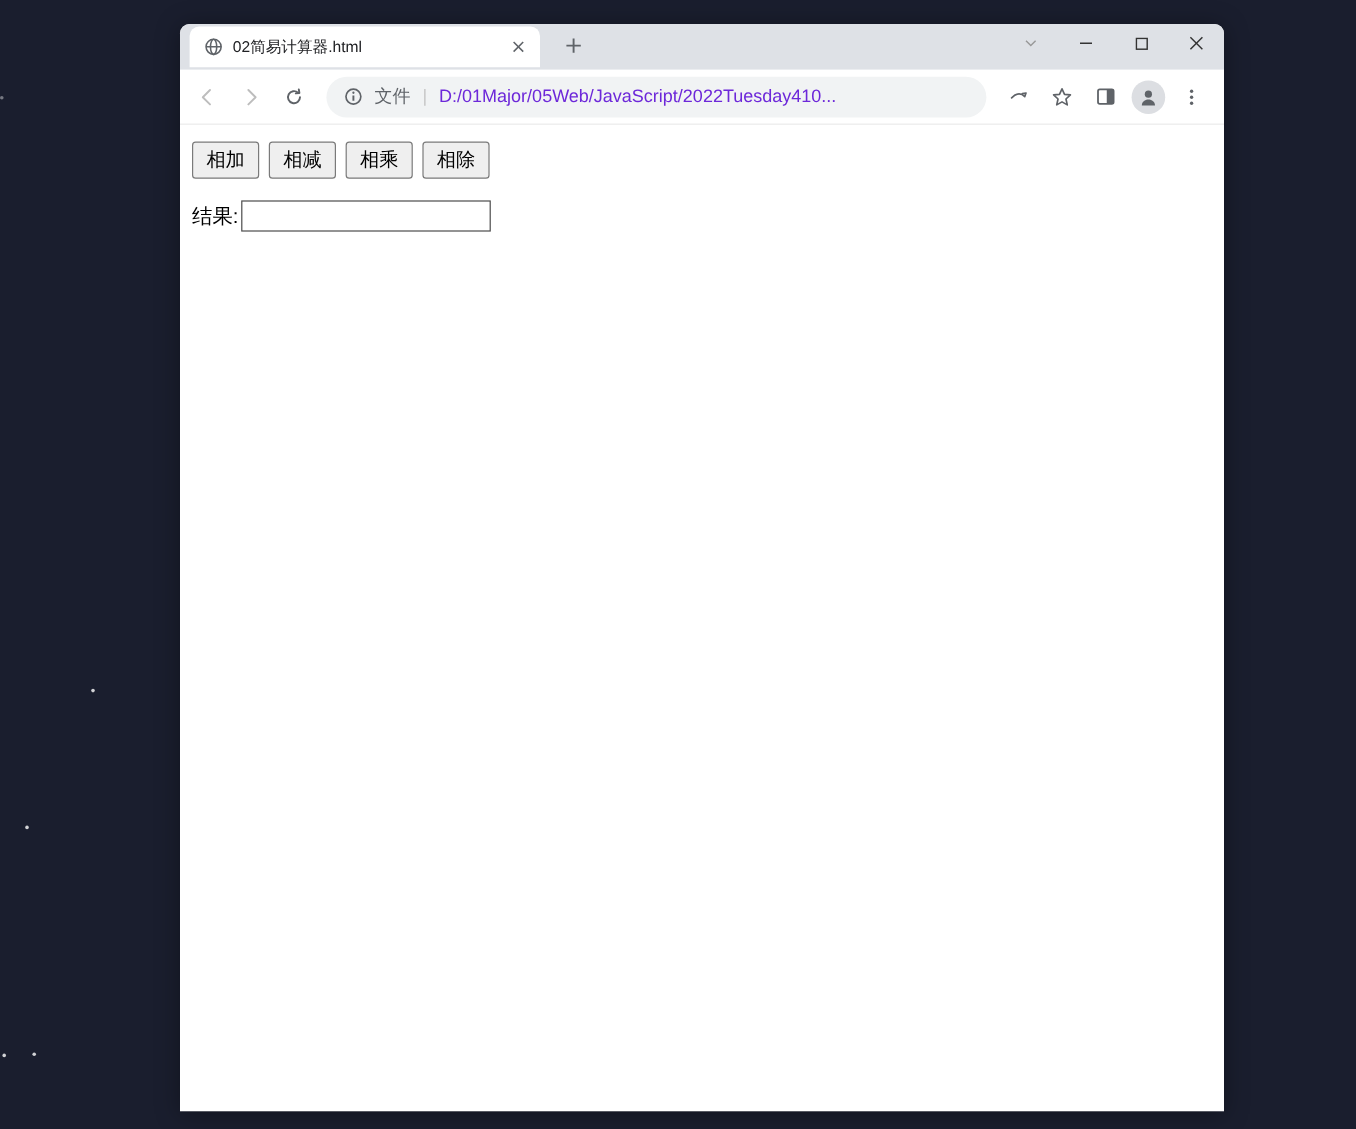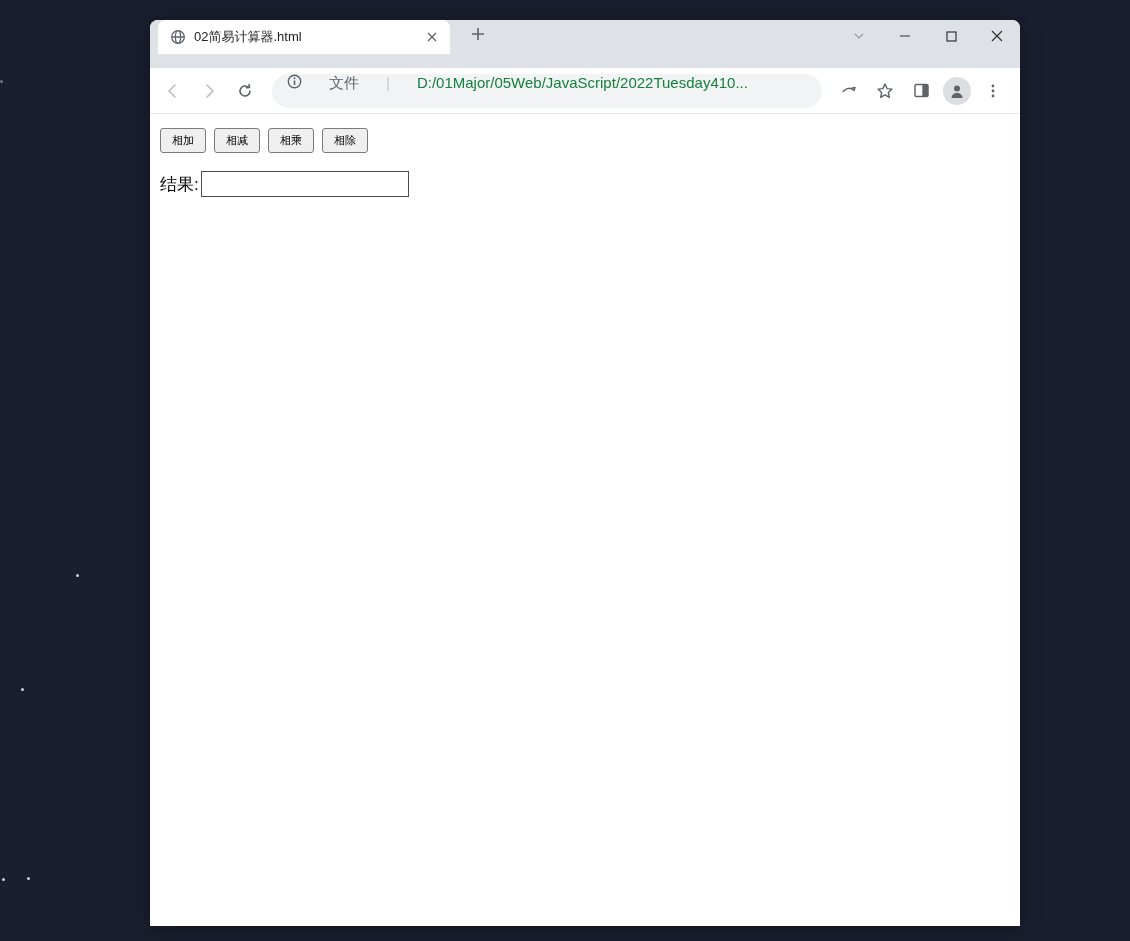--- a/index.html
+++ b/index.html
@@ -24,24 +24,24 @@
       width: 870px;
       height: 906px;
       background: #fff;
       border-radius: 8px 8px 0 0;
       box-shadow: 0 2px 20px rgba(0,0,0,0.35);
       display: flex;
       flex-direction: column;
       overflow: hidden;
     }
     .titlebar {
-      height: 48px;
+      height: 38px;
       background: #dee1e6;
       display: flex;
-      align-items: flex-start;
+      align-items: center;
       position: relative;
     }
     .tab {
       margin-left: 8px;
       height: 34px;
       background: #fff;
       border-radius: 8px 8px 0 0;
       display: flex;
       align-items: center;
       padding: 0 10px 0 12px;
@@ -107,39 +107,40 @@
       color: #5f6368;
     }
     .nav-btn.disabled { color: #bdbdbd; cursor: default; }
     .address-bar {
       flex: 1;
       height: 34px;
       margin: 0 8px;
       background: #f1f3f4;
       border-radius: 17px;
       display: flex;
+      align-items: center;
       padding: 0 14px;
       color: #202124;
       font-size: 15px;
       overflow: hidden;
-      gap: 27px;
+      gap: 10px;
     }
     .address-bar .file-label {
       color: #5f6368;
       white-space: nowrap;
     }
     .address-bar .info-icon {
       color: #5f6368;
       width: 16px; height: 16px; flex-shrink: 0;
       display: flex; align-items: center; justify-content: center;
     }
     .address-bar .sep { color: #c7c7c7; }
     .address-bar .url-text {
       white-space: nowrap; overflow: hidden; text-overflow: ellipsis;
-      color: #15803d;
+      color: #6d28d9;
     }
     .toolbar-icons {
       display: flex; align-items: center; gap: 2px;
       margin-right: 4px;
     }
     .toolbar-icon {
       width: 34px; height: 34px;
       display: flex; align-items: center; justify-content: center;
       color: #5f6368;
       border-radius: 50%;
@@ -171,21 +172,21 @@
       height: 26px;
       font-family: inherit;
       font-size: 14px;
       border: 1.5px solid #4b4b4b;
       background: #fff;
       padding: 2px 4px;
     }
     .button-row { display: flex; gap: 8px; margin-bottom: 18px; }
     .content input[type="button"] {
       font-family: Liberation Sans, sans-serif;
-      font-size: 11px;
+      font-size: 16px;
       padding: 4px 11px;
       background: #efefef;
       border: 1.5px solid #7a7a7a;
       border-radius: 3px;
       cursor: pointer;
     }
   </style>
 </head>
 <body>
 

